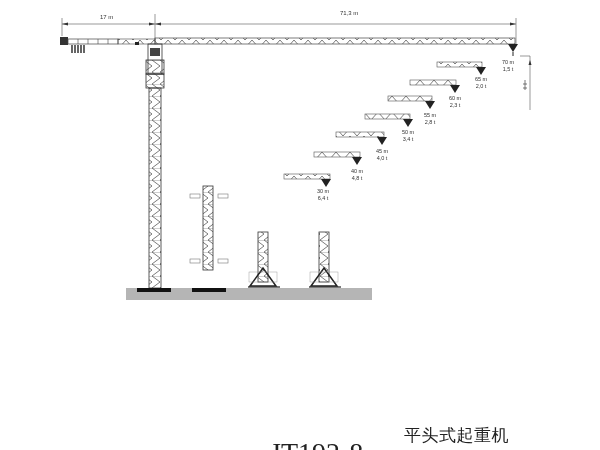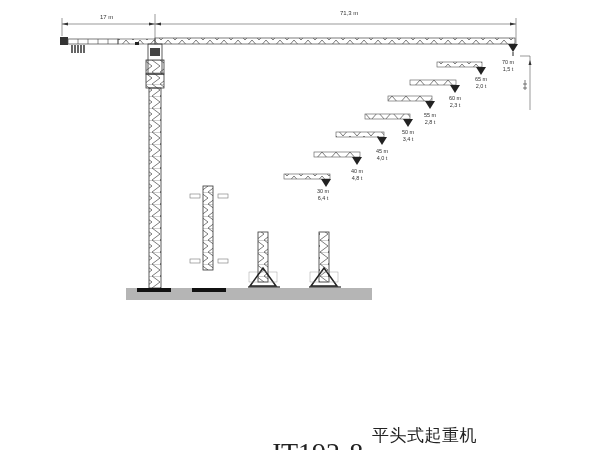--- a/index.html
+++ b/index.html
@@ -165,14 +165,14 @@
 </div>
 <div class="abs cap-label" style="left:346px; top:168px;">
   <div>40 m</div>
   <div>4,8 t</div>
 </div>
 <div class="abs cap-label" style="left:312px; top:188px;">
   <div>30 m</div>
   <div>6,4 t</div>
 </div>
 
-<div class="abs title-cn" style="left:372px; top:424px;">平头式起重机</div>
+<div class="abs title-cn" style="left:404px; top:424px;">平头式起重机</div>
 <div class="abs model" style="left:270px; top:437px;">JT192-8</div>
 
 </body></html>

